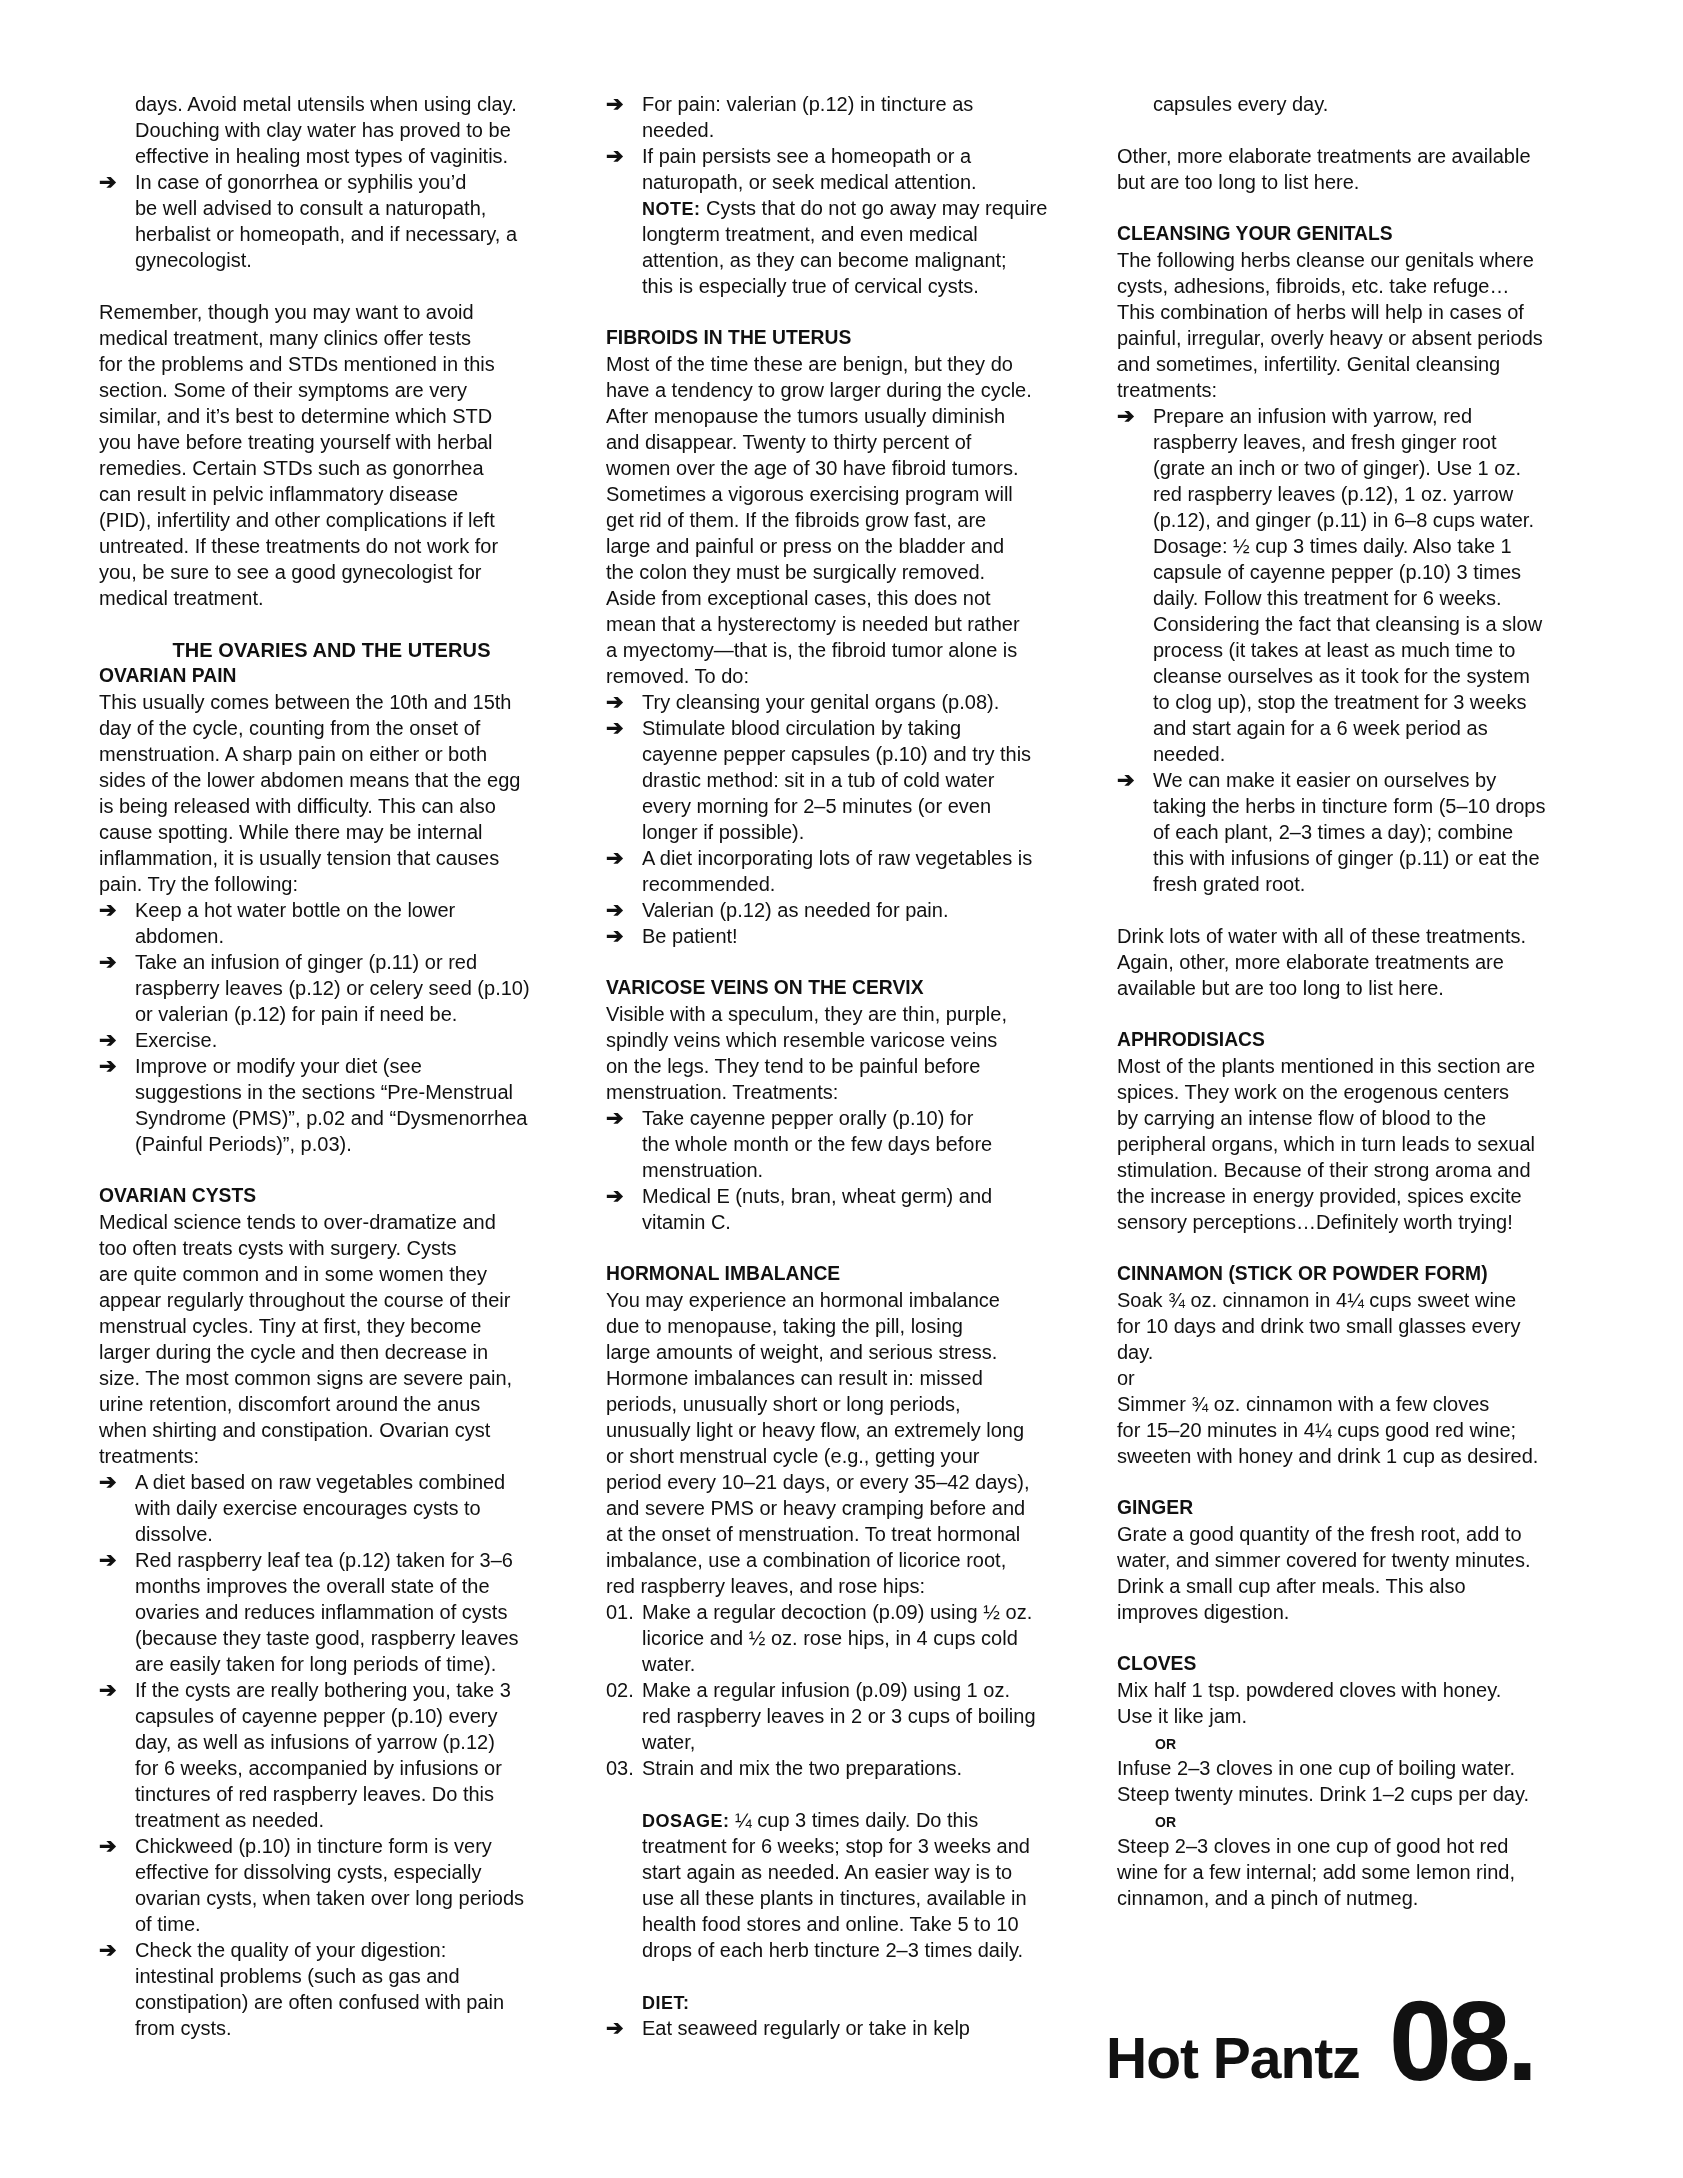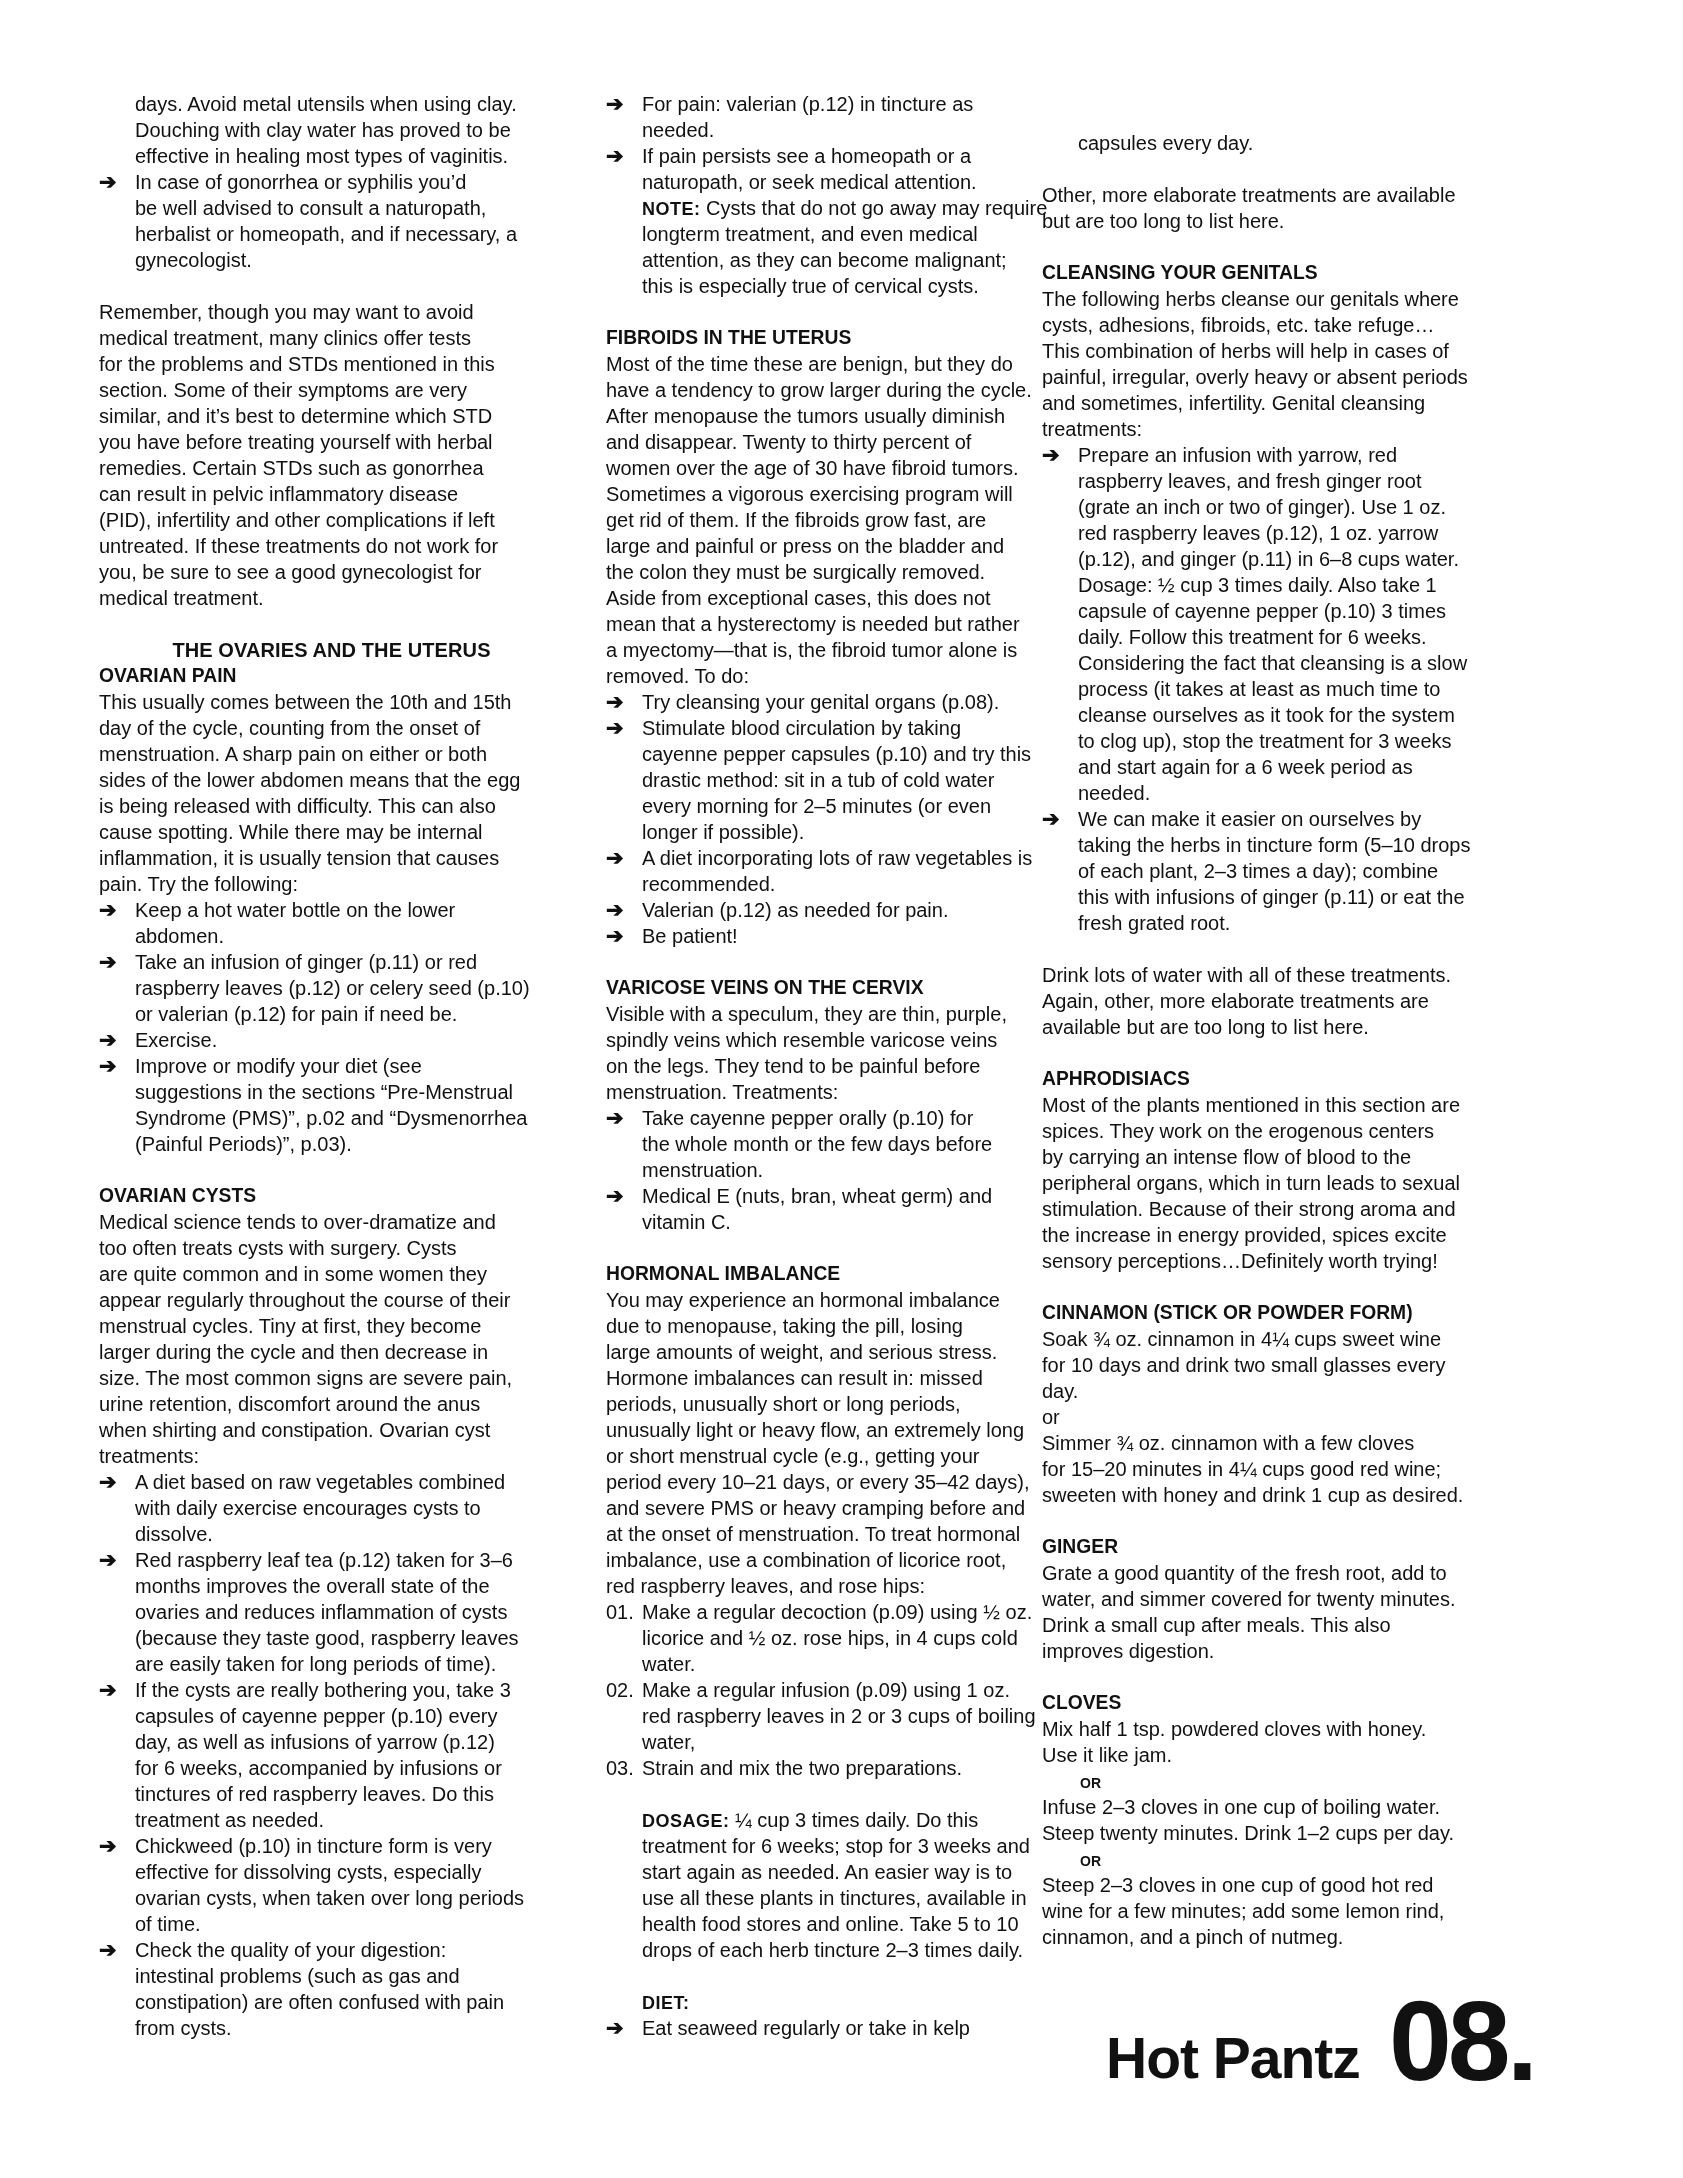--- a/index.html
+++ b/index.html
@@ -1,21 +1,21 @@
 <!DOCTYPE html>
 <html><head>
 <meta charset="utf-8">
 <style>
   html, body { margin:0; padding:0; background:#ffffff; }
   body { width:1683px; height:2178px; position:relative; overflow:hidden;
          font-family:"Liberation Sans", sans-serif; color:#111; }
   .col { position:absolute; top:91px; font-size:20px; line-height:26px; }
   #col1 { left:99px; width:465px; }
   #col2 { left:606px; width:475px; }
-  #col3 { left:1042px; width:485px;margin-top:39px; }
+  #col3 { left:1117px; width:485px; }
   .ln { height:26px; white-space:nowrap; position:relative; }
   .ln.ind { padding-left:36px; }
   .ln.blank { }
   .ln .arrow { position:absolute; left:0; top:0; font-weight:bold; font-size:21px; }
   .ln .num { position:absolute; left:0; top:0; }
   .ln.h1 { font-weight:bold; letter-spacing:0.1px;text-align:center; }
   .ln.h2 { font-weight:bold; font-size:19.3px; }
   .sc { font-size:18px; font-weight:bold; letter-spacing:0.5px; }
   .or { font-size:14px; font-weight:bold; padding-left:38px; }
   #footer { position:absolute; left:1106px; top:1985px; height:109px; }
@@ -241,21 +241,21 @@
     <div class="ln">improves digestion.</div>
     <div class="ln blank"></div>
     <div class="ln h2">CLOVES</div>
     <div class="ln">Mix half 1 tsp. powdered cloves with honey.</div>
     <div class="ln">Use it like jam.</div>
     <div class="ln"><span class="or">OR</span></div>
     <div class="ln">Infuse 2–3 cloves in one cup of boiling water.</div>
     <div class="ln">Steep twenty minutes. Drink 1–2 cups per day.</div>
     <div class="ln"><span class="or">OR</span></div>
     <div class="ln">Steep 2–3 cloves in one cup of good hot red</div>
-    <div class="ln">wine for a few minutes; add some lemon rind,</div>
+    <div class="ln">wine for a few internal; add some lemon rind,</div>
     <div class="ln">cinnamon, and a pinch of nutmeg.</div>
   </div>
 
 <div id="footer">
   <span class="title">Hot Pantz</span>
   <span class="pagenum">08.</span>
 </div>
 
 
 </body></html>

